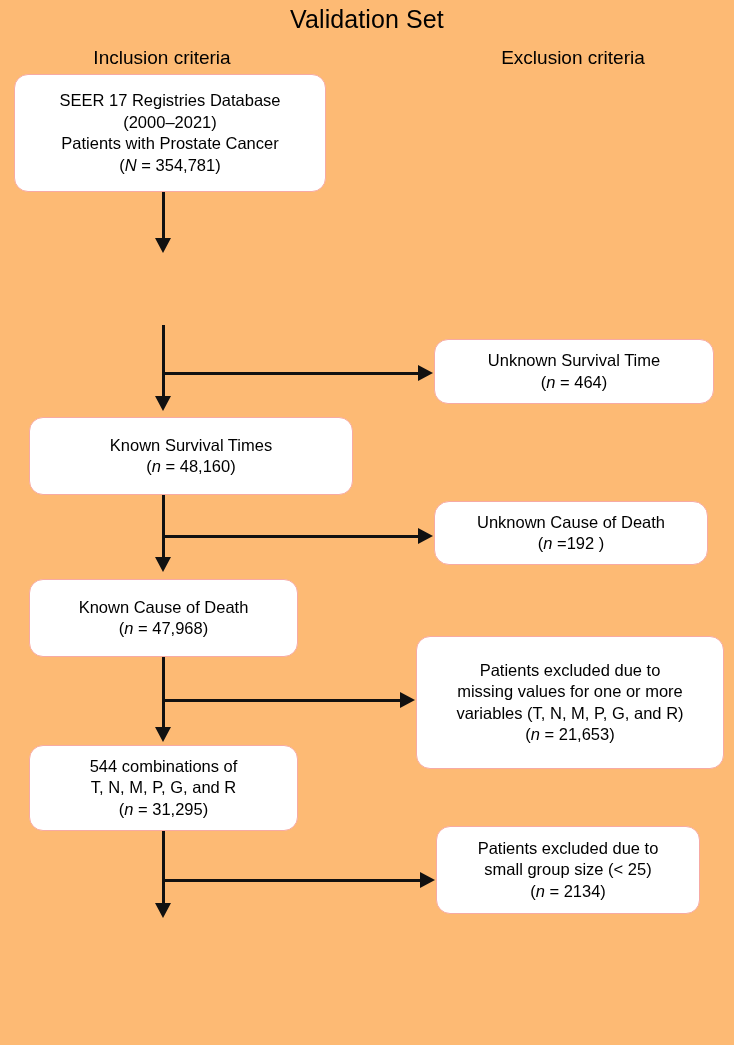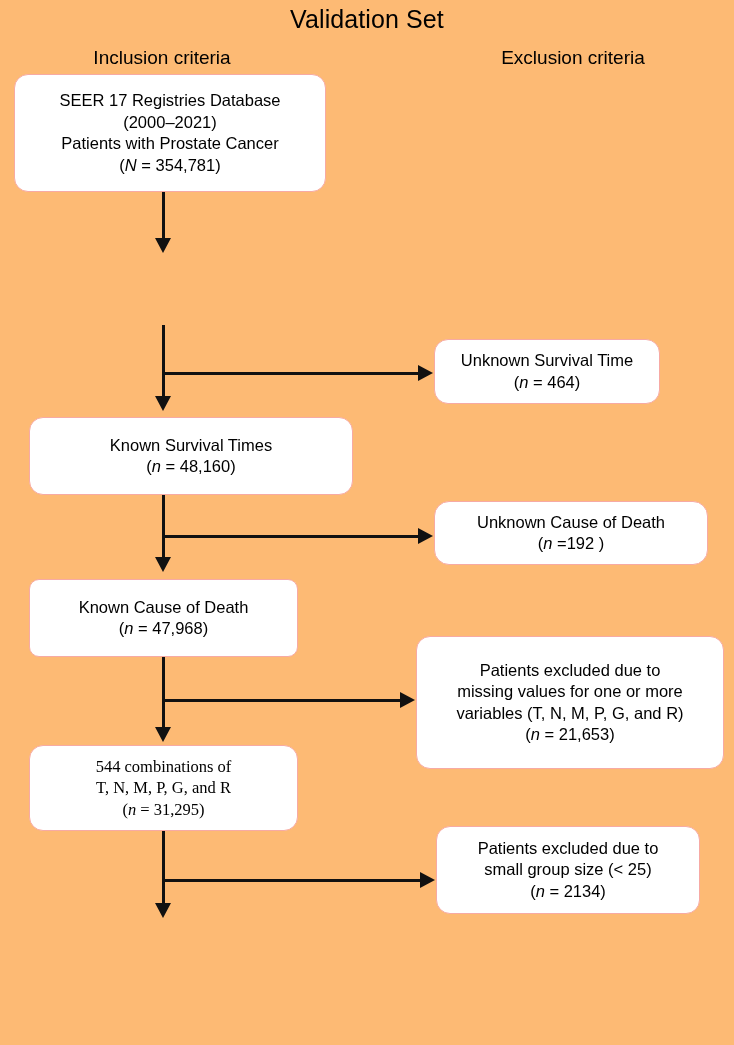--- a/index.html
+++ b/index.html
@@ -109,21 +109,21 @@
 
   <div class="vline" style="left:162px; top:192px; height:48px;"></div>
   <div class="arrow-down" style="left:155px; top:238px;"></div>
 
 
   <div class="vline" style="left:162px; top:325px; height:73px;"></div>
   <div class="arrow-down" style="left:155px; top:396px;"></div>
   <div class="hline" style="left:162px; top:372px; width:256px;"></div>
   <div class="arrow-right" style="left:418px; top:364.5px;"></div>
 
-  <div class="node" style="left:434px; top:339px; width:226px; height:65px;">
+  <div class="node" style="left:434px; top:339px; width:280px; height:65px;">
     <span class="lines">
       <span class="ln">Unknown Survival Time</span>
       <span class="ln"><span>(</span><em class="sym">n</em><span> = 464)</span></span>
     </span>
   </div>
 
   <div class="node" style="left:29px; top:417px; width:324px; height:78px;">
     <span class="lines">
       <span class="ln">Known Survival Times</span>
       <span class="ln"><span>(</span><em class="sym">n</em><span> = 48,160)</span></span>
@@ -135,42 +135,42 @@
   <div class="hline" style="left:162px; top:535px; width:256px;"></div>
   <div class="arrow-right" style="left:418px; top:527.5px;"></div>
 
   <div class="node" style="left:434px; top:501px; width:274px; height:64px;border-radius:15px;">
     <span class="lines">
       <span class="ln">Unknown Cause of Death</span>
       <span class="ln"><span>(</span><em class="sym">n</em><span> =192 )</span></span>
     </span>
   </div>
 
-  <div class="node" style="left:29px; top:579px; width:269px; height:78px;border-radius:10px;">
+  <div class="node" style="left:29px; top:579px; width:269px; height:78px;">
     <span class="lines">
       <span class="ln">Known Cause of Death</span>
       <span class="ln"><span>(</span><em class="sym">n</em><span> = 47,968)</span></span>
     </span>
   </div>
 
   <div class="vline" style="left:162px; top:657px; height:72px;"></div>
   <div class="arrow-down" style="left:155px; top:727px;"></div>
   <div class="hline" style="left:162px; top:699px; width:238px;"></div>
   <div class="arrow-right" style="left:400px; top:691.5px;"></div>
 
   <div class="node" style="left:416px; top:636px; width:308px; height:133px;">
     <span class="lines">
       <span class="ln">Patients excluded due to</span>
       <span class="ln">missing values for one or more</span>
       <span class="ln">variables (T, N, M, P, G, and R)</span>
       <span class="ln"><span>(</span><em class="sym">n</em><span> = 21,653)</span></span>
     </span>
   </div>
 
-  <div class="node" style="left:29px; top:745px; width:269px; height:86px;font-family:Liberation Serif, serif;">
+  <div class="node" style="left:29px; top:745px; width:269px; height:86px;">
     <span class="lines">
       <span class="ln">544 combinations of</span>
       <span class="ln">T, N, M, P, G, and R</span>
       <span class="ln"><span>(</span><em class="sym">n</em><span> = 31,295)</span></span>
     </span>
   </div>
 
   <div class="vline" style="left:162px; top:831px; height:74px;"></div>
   <div class="arrow-down" style="left:155px; top:903px;"></div>
   <div class="hline" style="left:162px; top:879px; width:258px;"></div>

